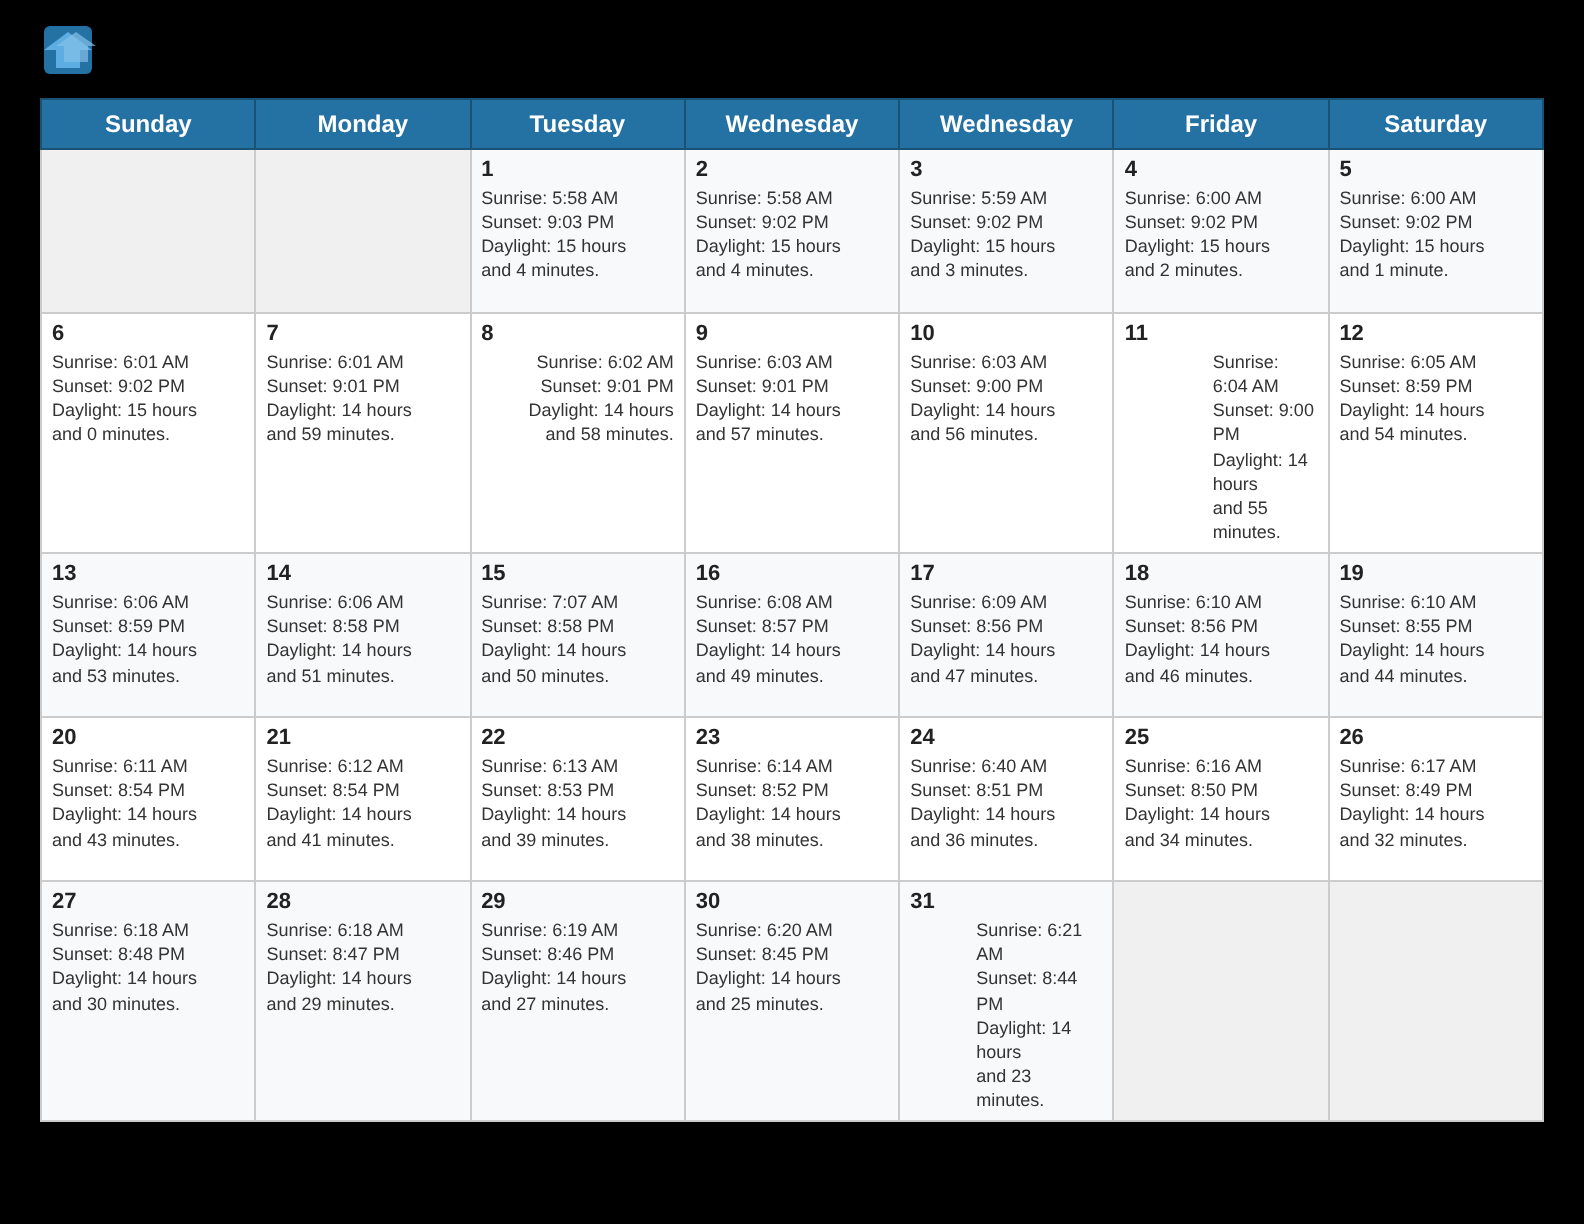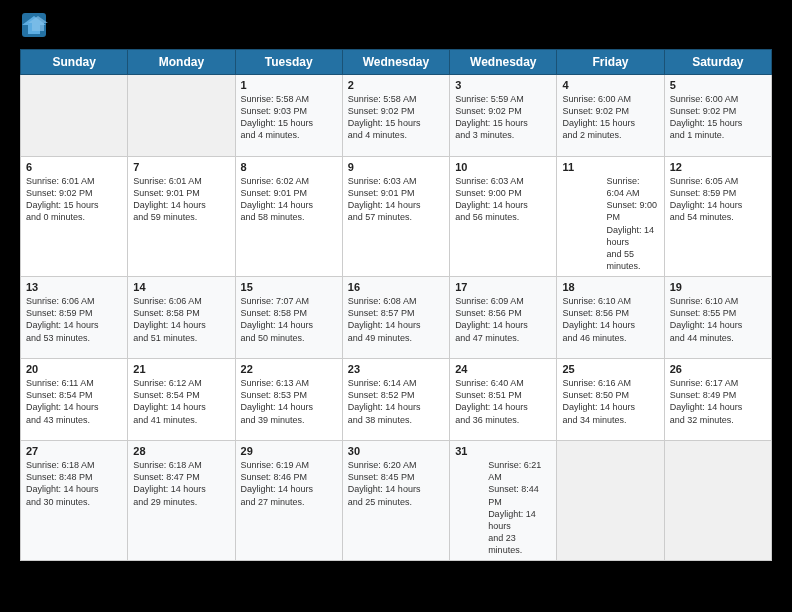--- a/index.html
+++ b/index.html
@@ -184,21 +184,21 @@
           </td>
           <td>
             <span class="day-num">7</span>
             <div class="cell-info" style="white-space: pre-line;">Sunrise: 6:01 AM
 Sunset: 9:01 PM
 Daylight: 14 hours
 and 59 minutes.</div>
           </td>
           <td>
             <span class="day-num">8</span>
-            <div class="cell-info" style="white-space: pre-line;">Sunrise: 6:02 AM
+            <div class="cell-info" style="white-space: pre-line; text-align: right;">Sunrise: 6:02 AM
 Sunset: 9:01 PM
 Daylight: 14 hours
 and 58 minutes.</div>
           </td>
           <td>
             <span class="day-num">9</span>
             <div class="cell-info" style="white-space: pre-line;">Sunrise: 6:03 AM
 Sunset: 9:01 PM
 Daylight: 14 hours
 and 57 minutes.</div>

